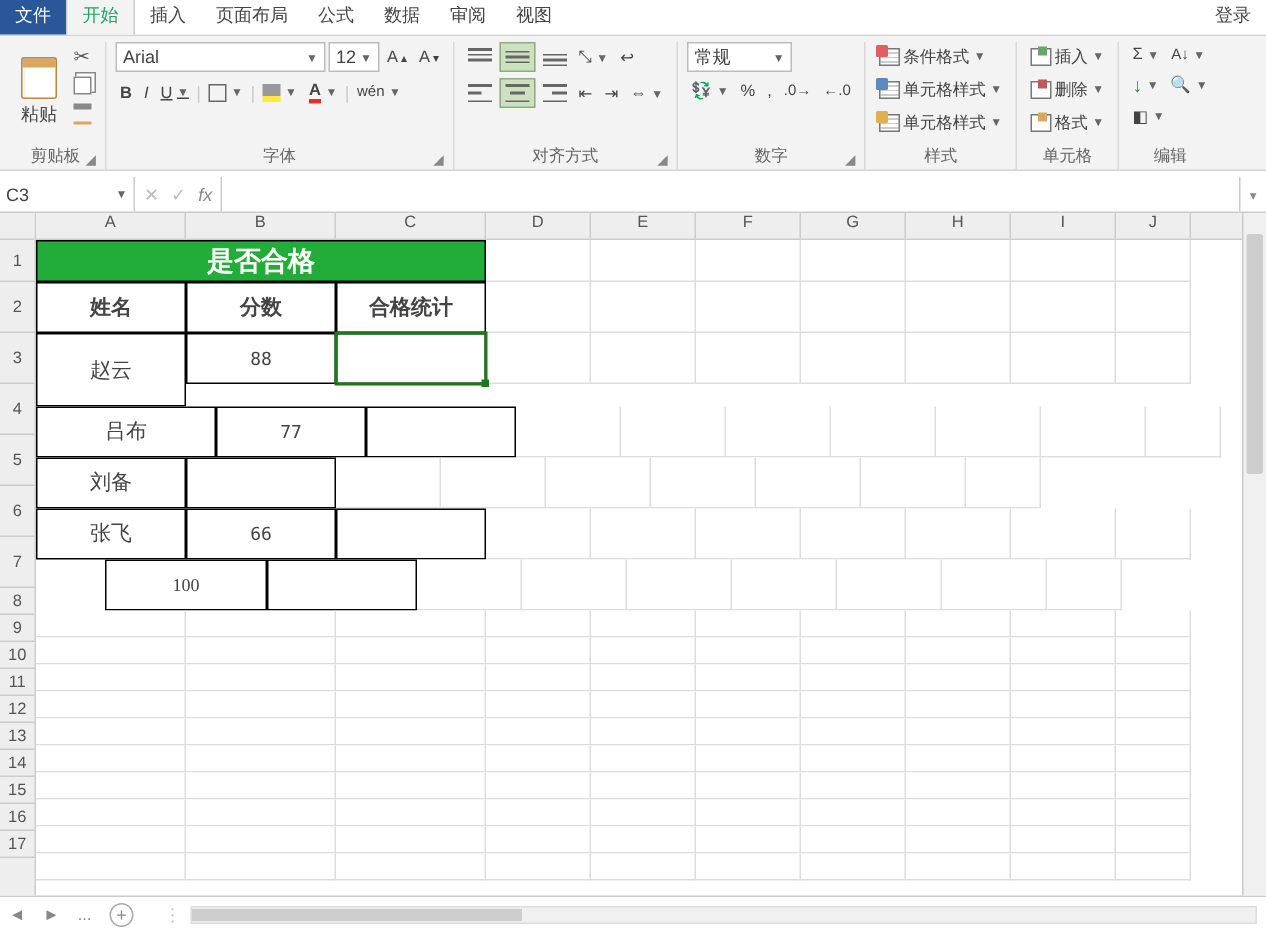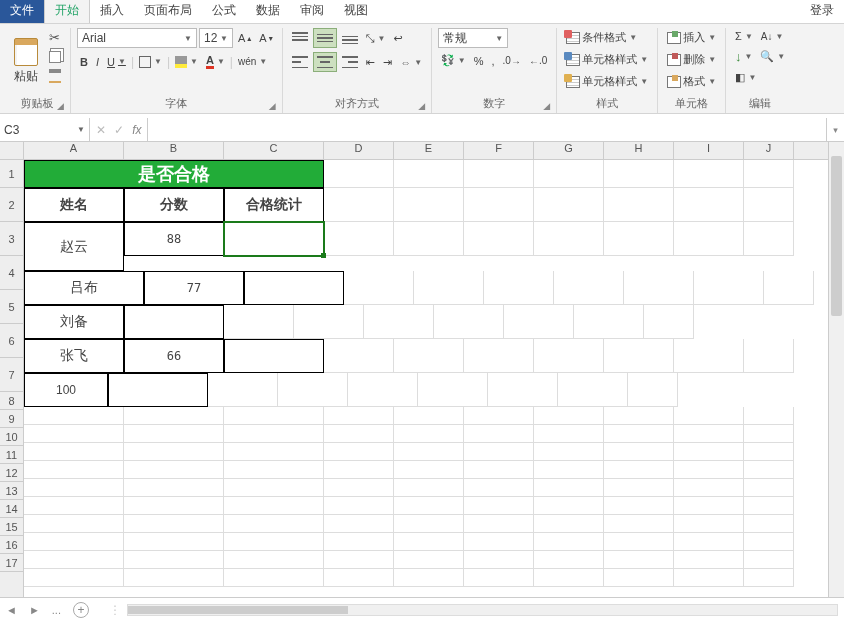--- a/index.html
+++ b/index.html
@@ -115,21 +115,21 @@
             <span class="ic brush"></span>
           </span>
       </div>
     </div>
     <div class="group-label"><span>剪贴板</span><span class="group-caret">◢</span></div>
   </div>
 
   <div class="group" style="min-width:180px">
     <div class="group-body col" style="gap:4px">
       <div class="row">
-        <div class="sel" style="width:120px">
+        <div class="sel" style="width:140px">
             <span>Arial</span>
             <span class="dd">▼</span>
           </div>
         <div class="sel" style="width:34px">
             <span>12</span>
             <span class="dd">▼</span>
           </div>
         <span class="btn">A<sup style="font-size:8px">▴</sup></span>
         <span class="btn">A<sup style="font-size:8px">▾</sup></span>
       </div>
@@ -433,21 +433,21 @@
           <div class="cell tbl" style="width: 100px; height: 34px;"></div>
           <div class="cell" style="width: 70px; height: 34px;"></div>
           <div class="cell" style="width: 70px; height: 34px;"></div>
           <div class="cell" style="width: 70px; height: 34px;"></div>
           <div class="cell" style="width: 70px; height: 34px;"></div>
           <div class="cell" style="width: 70px; height: 34px;"></div>
           <div class="cell" style="width: 70px; height: 34px;"></div>
           <div class="cell" style="width: 50px; height: 34px;"></div>
         </div>
         <div class="gridrow">
-          <div class="cell tbl" style="width: 84px; height: 34px; font-family: Liberation Sans, sans-serif;">100</div>
+          <div class="cell tbl" style="width: 108px; height: 34px; font-family: Liberation Serif, serif; margin-left: 46px;">100</div>
           <div class="cell tbl" style="width: 100px; height: 34px;"></div>
           <div class="cell" style="width: 70px; height: 34px;"></div>
           <div class="cell" style="width: 70px; height: 34px;"></div>
           <div class="cell" style="width: 70px; height: 34px;"></div>
           <div class="cell" style="width: 70px; height: 34px;"></div>
           <div class="cell" style="width: 70px; height: 34px;"></div>
           <div class="cell" style="width: 70px; height: 34px;"></div>
           <div class="cell" style="width: 50px; height: 34px;"></div>
         </div>
         <div class="gridrow">

